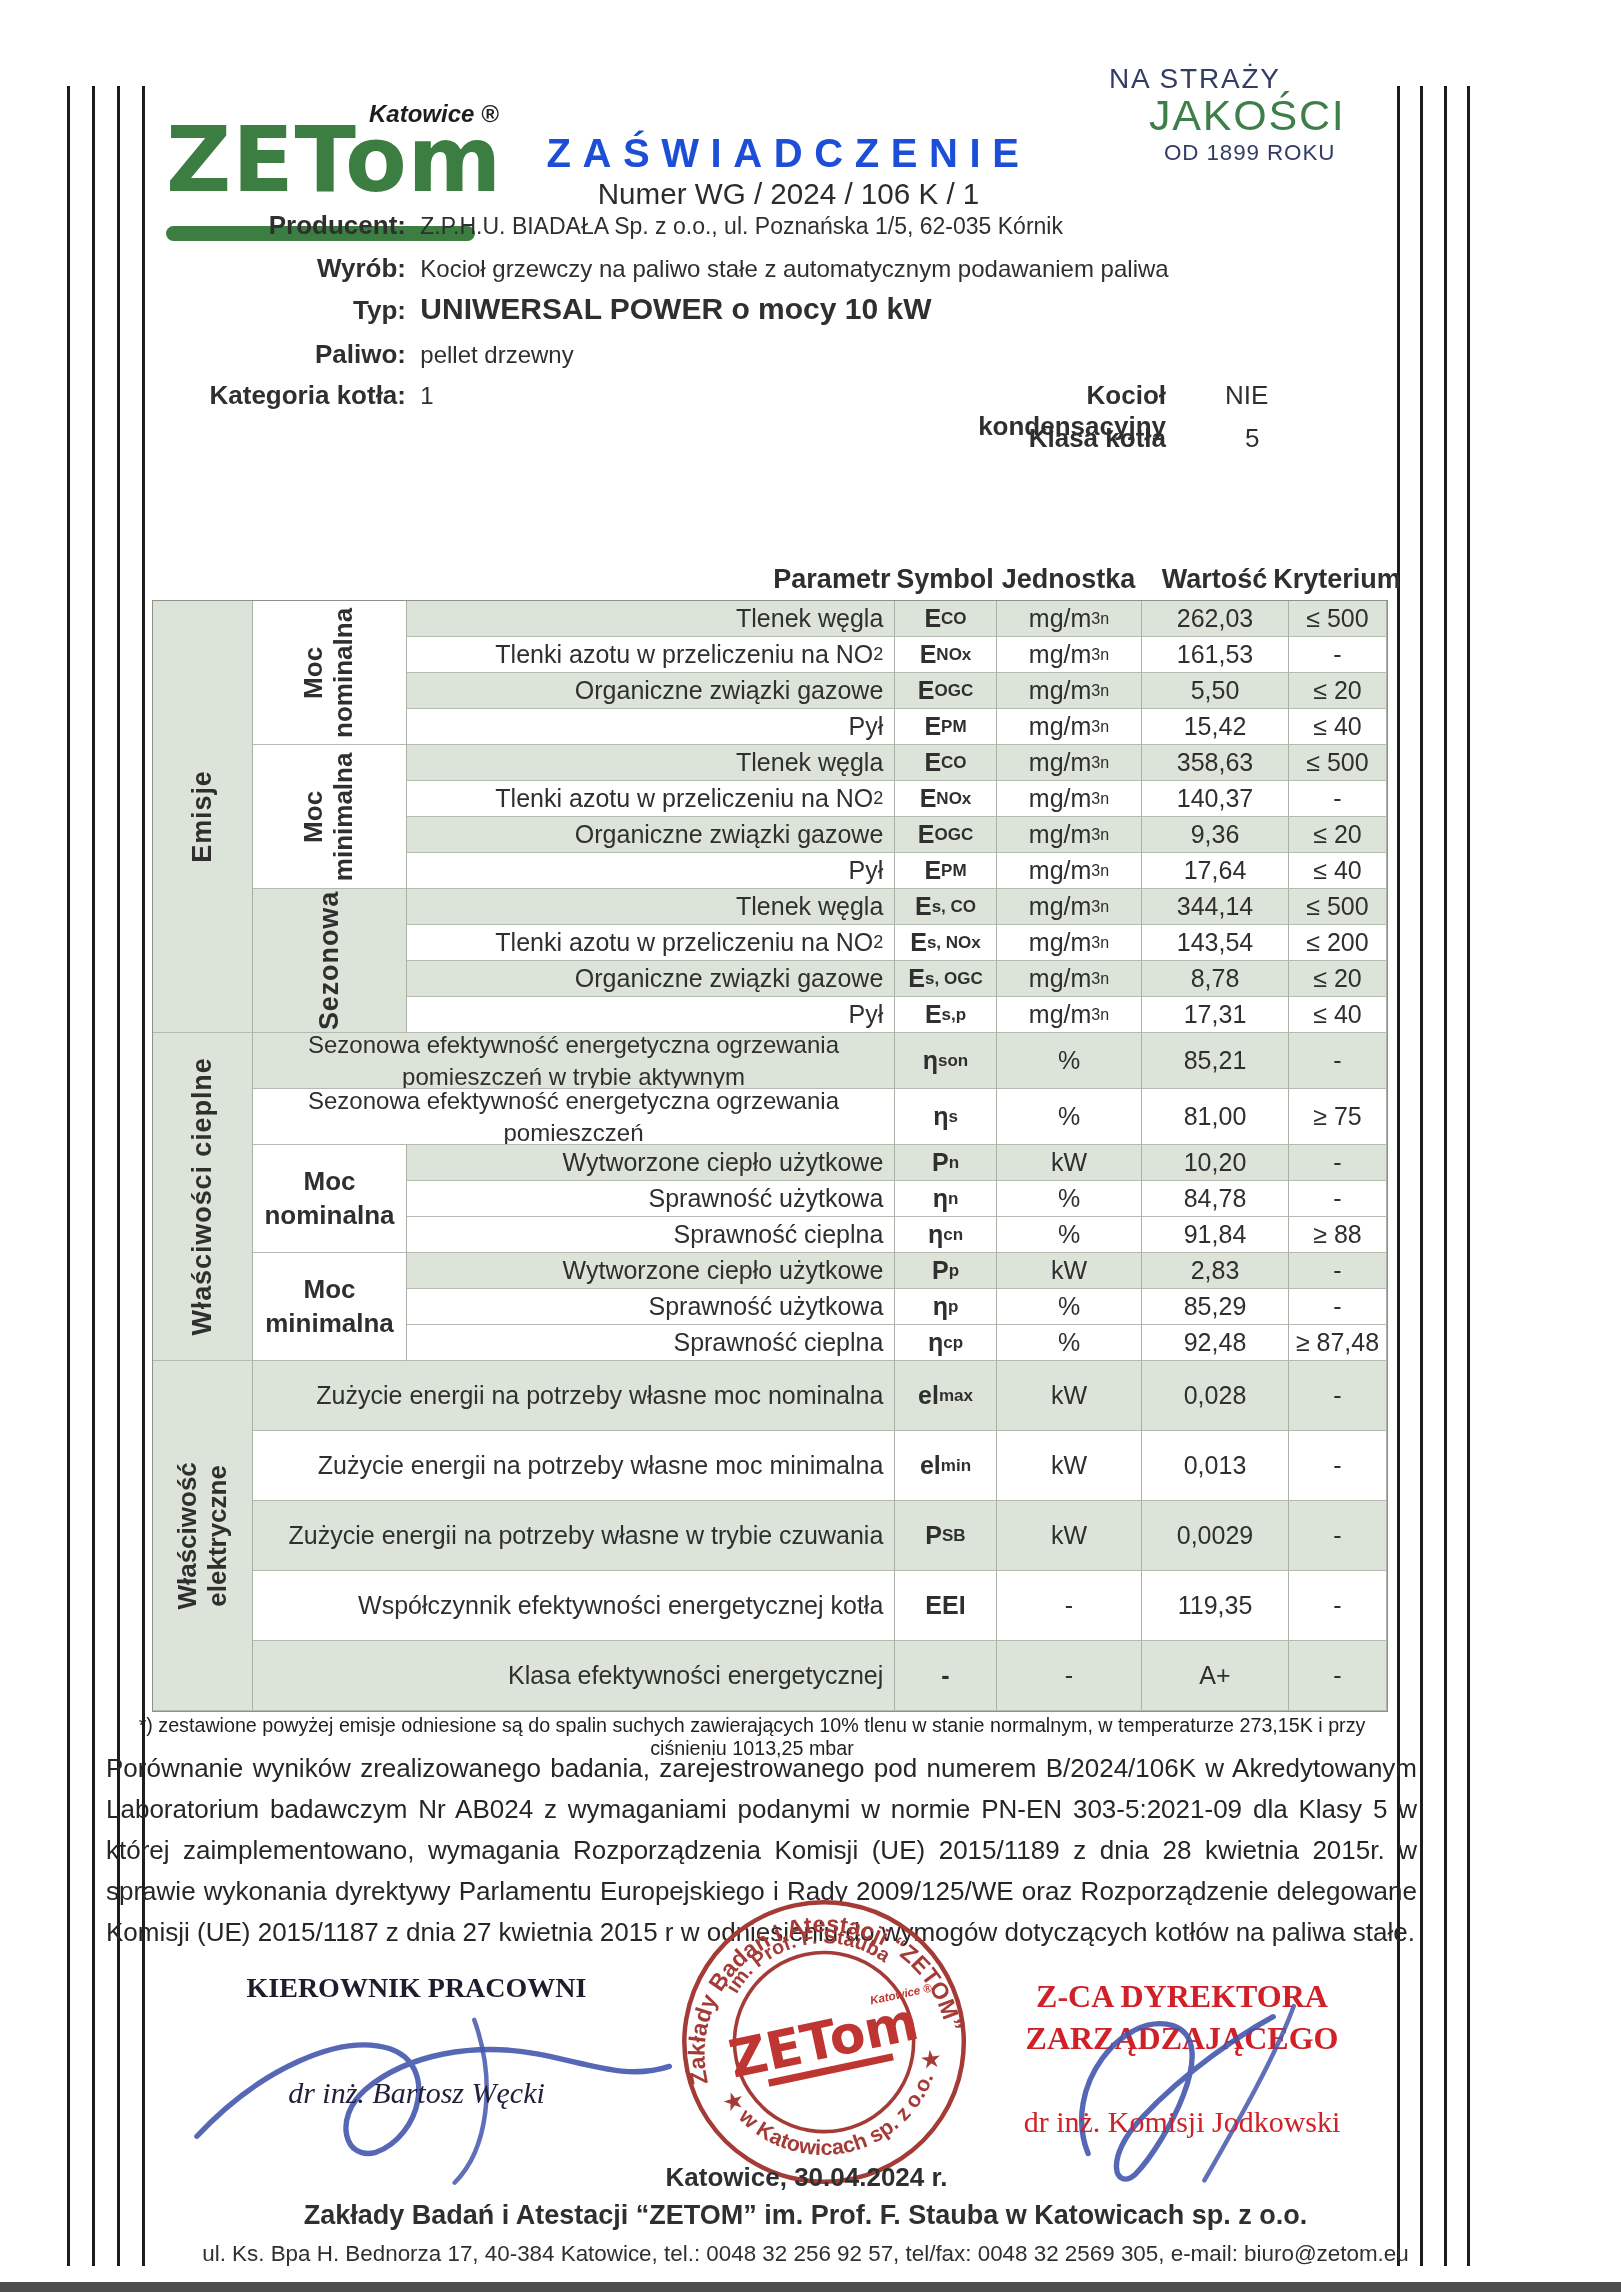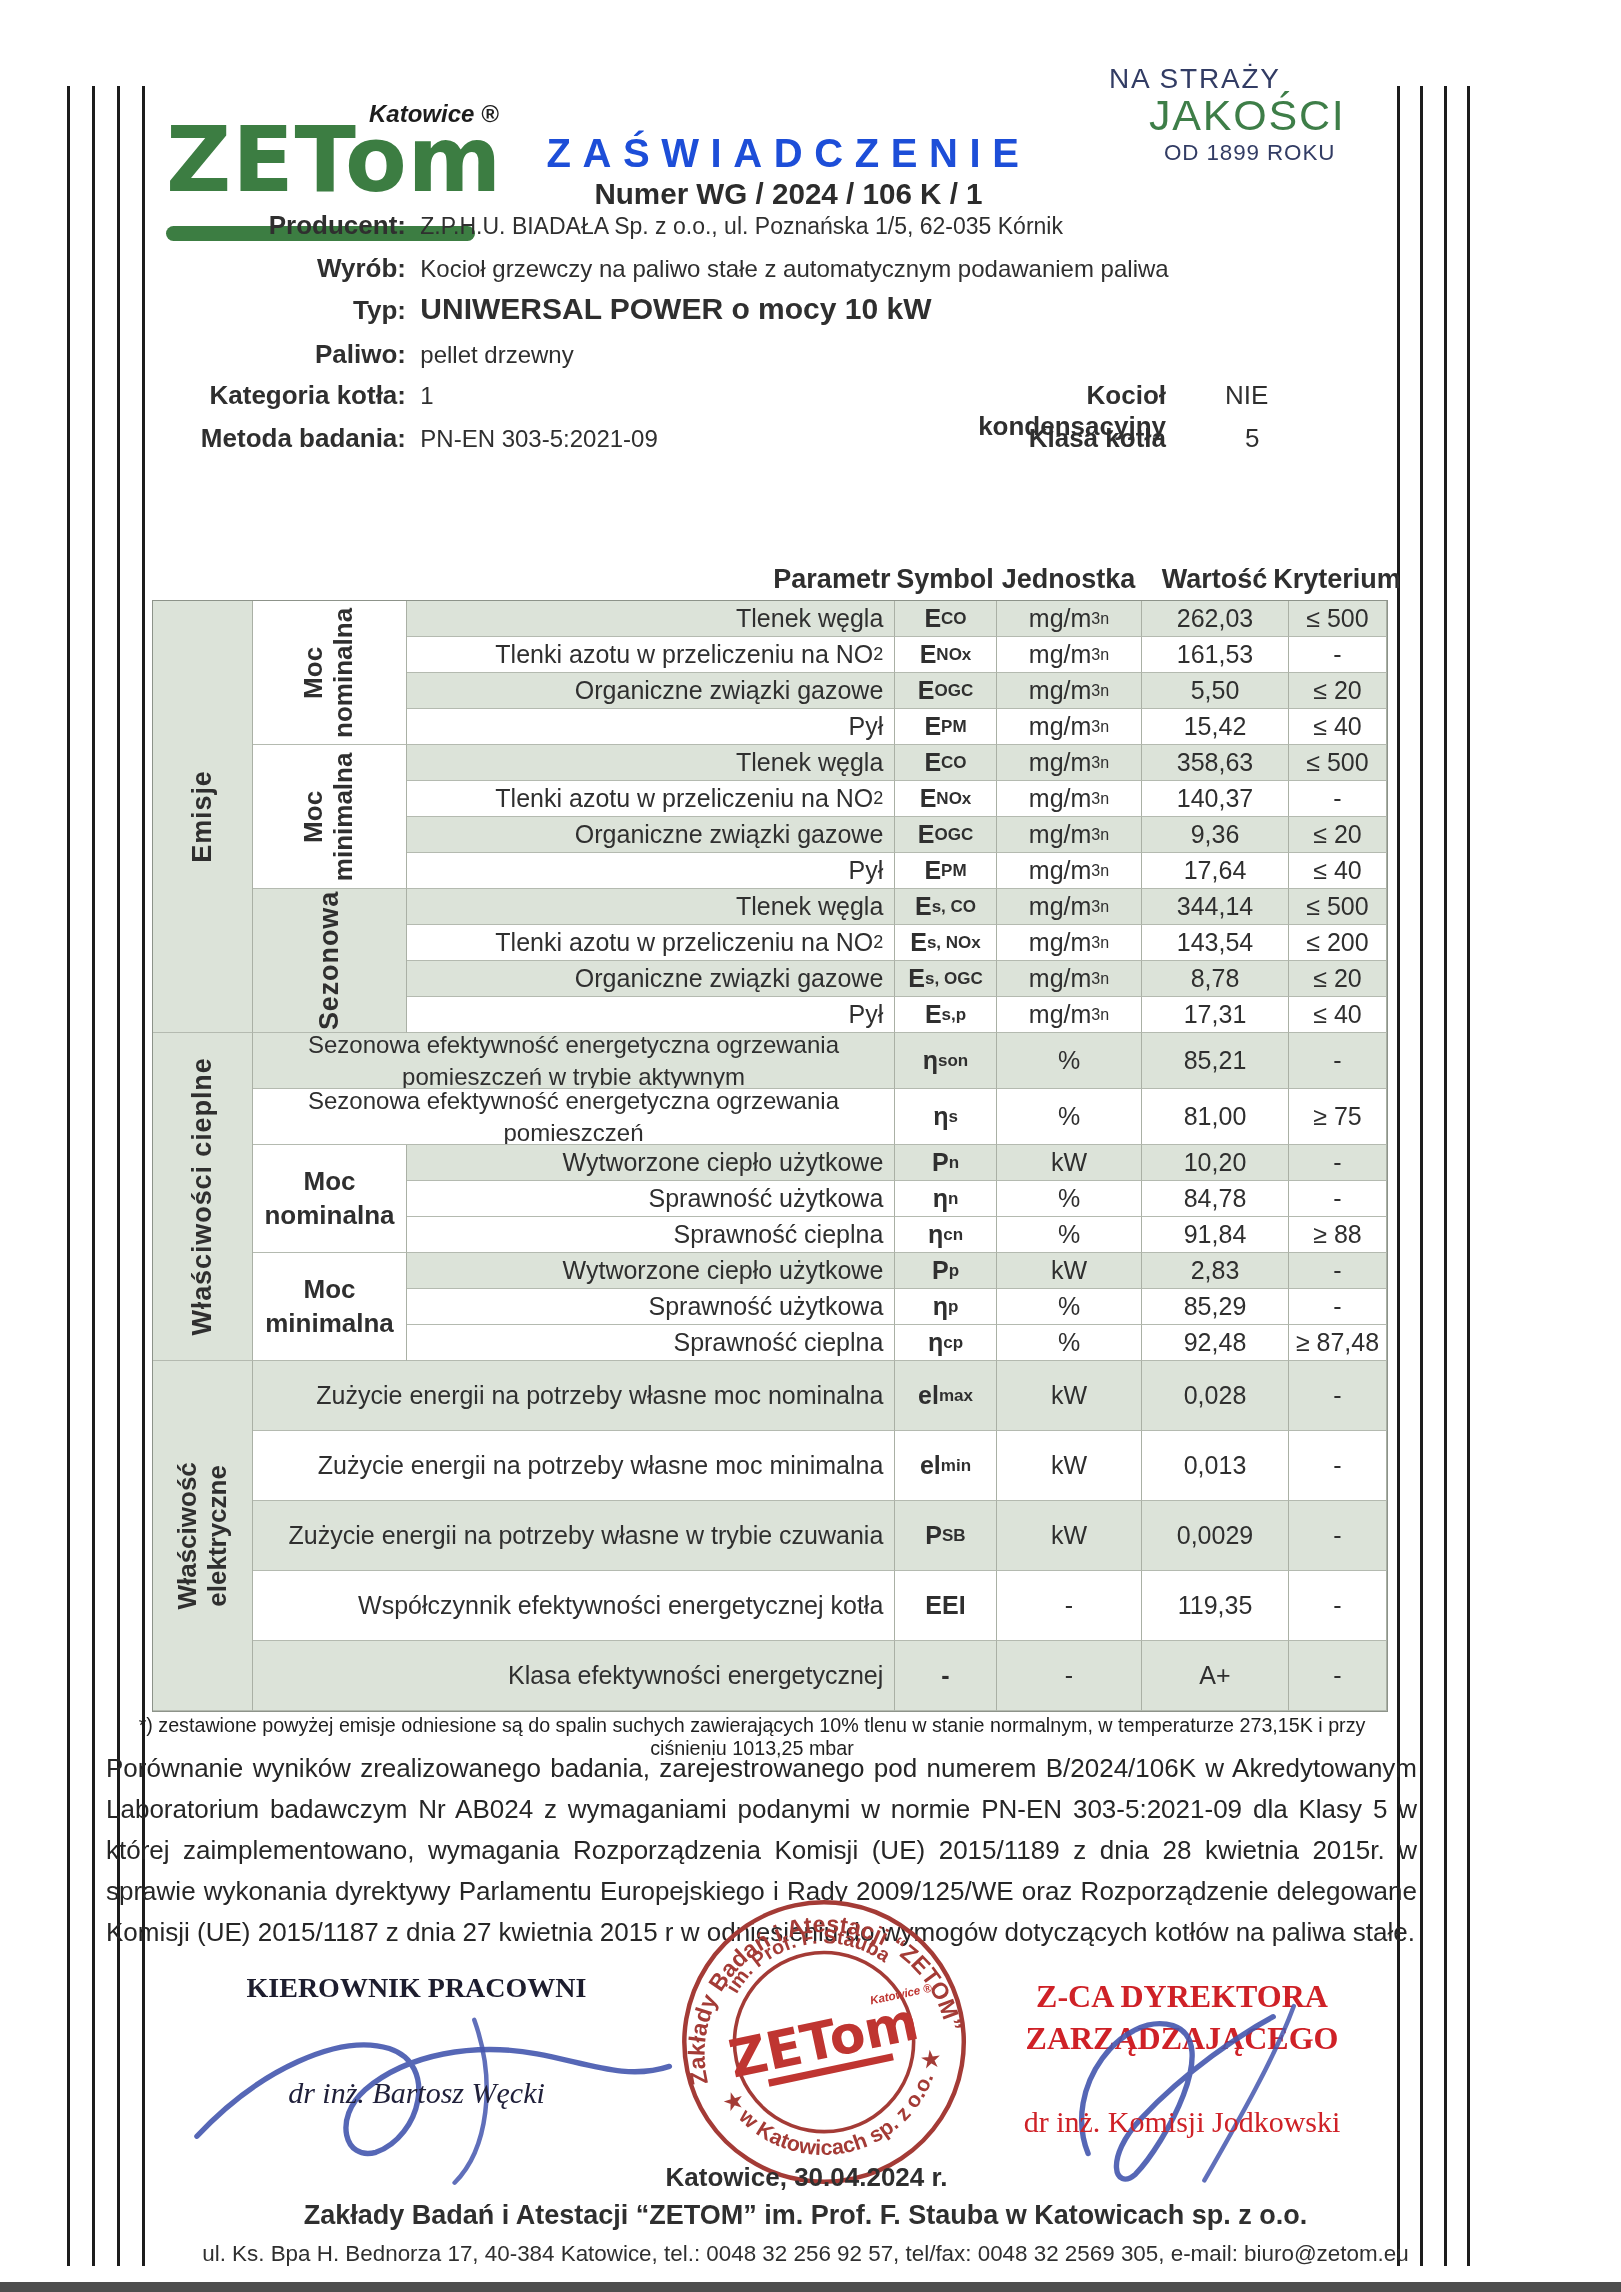--- a/index.html
+++ b/index.html
@@ -13,21 +13,21 @@
              letter-spacing:0.9px;color:#3c7d42;line-height:1;font-family:"DejaVu Sans",sans-serif;}
   .logo-city{position:absolute;left:369px;top:100px;font-size:24px;font-weight:bold;font-style:italic;color:#1d1d1d;}
   .logo-bar{position:absolute;left:166px;top:226px;width:309px;height:15px;background:#3c7d42;border-radius:8px;}
   
   .motto1{position:absolute;left:1109px;top:63px;font-size:28px;color:#323c64;letter-spacing:1.8px;}
   .motto2{position:absolute;left:1149px;top:91px;font-size:43px;color:#3e7e48;letter-spacing:1.8px;}
   .motto3{position:absolute;left:1164px;top:140px;font-size:22.4px;color:#323c64;letter-spacing:0.9px;}
   .title{position:absolute;left:484px;top:131px;width:609px;text-align:center;
          font-size:40px;font-weight:bold;letter-spacing:11.6px;color:#1d4ed8;}
   .number{position:absolute;left:484px;top:177px;width:609px;text-align:center;
-          font-size:29.6px;font-weight:bold;color:#2c2c2c;}
+          font-size:29.6px;font-weight:normal;color:#2c2c2c;}
   
   .iline{position:absolute;left:107px;width:1281px;display:flex;align-items:baseline;}
   .ilab{width:299px;text-align:right;font-weight:bold;font-size:26px;flex:none;}
   .ival{margin-left:14.3px;font-size:24px;}
   .ival.big{font-size:30px;font-weight:bold;}
   .rlab{position:absolute;width:269px;text-align:right;font-weight:bold;font-size:26px;}
   .rval{position:absolute;font-size:26px;margin-left:14px;}
   
   .thead{position:absolute;left:152px;top:562px;display:grid;
          grid-template-columns:100px 154px 488px 102px 145px 147px 98px;height:34px;}
@@ -115,24 +115,20 @@
     <span class="ival big">UNIWERSAL POWER o mocy 10 kW</span>
   </div>
   <div class="iline" style="top:339px">
     <span class="ilab">Paliwo:</span>
     <span class="ival">pellet drzewny</span>
   </div>
   <div class="iline" style="top:380px">
     <span class="ilab">Kategoria kotła:</span>
     <span class="ival">1</span>
   </div>
-  <div class="iline" style="top:423px">
-    <span class="ilab">Metoda badania:</span>
-    <span class="ival">PN-EN 303-5:2021-09</span>
-  </div>
   <div class="rlab" style="left:897px;top:380px">Kocioł kondensacyjny</div>
   <div class="rval" style="left:1211px;top:380px">NIE</div>
   <div class="rlab" style="left:897px;top:423px">Klasa kotła</div>
   <div class="rval" style="left:1231px;top:423px">5</div>
 
   <div class="thead">
     <div class="th" style="grid-column:3">
         <span class="th r" style="width:100%">Parametr</span>
       </div>
     <div class="th" style="grid-column:4">Symbol</div>

